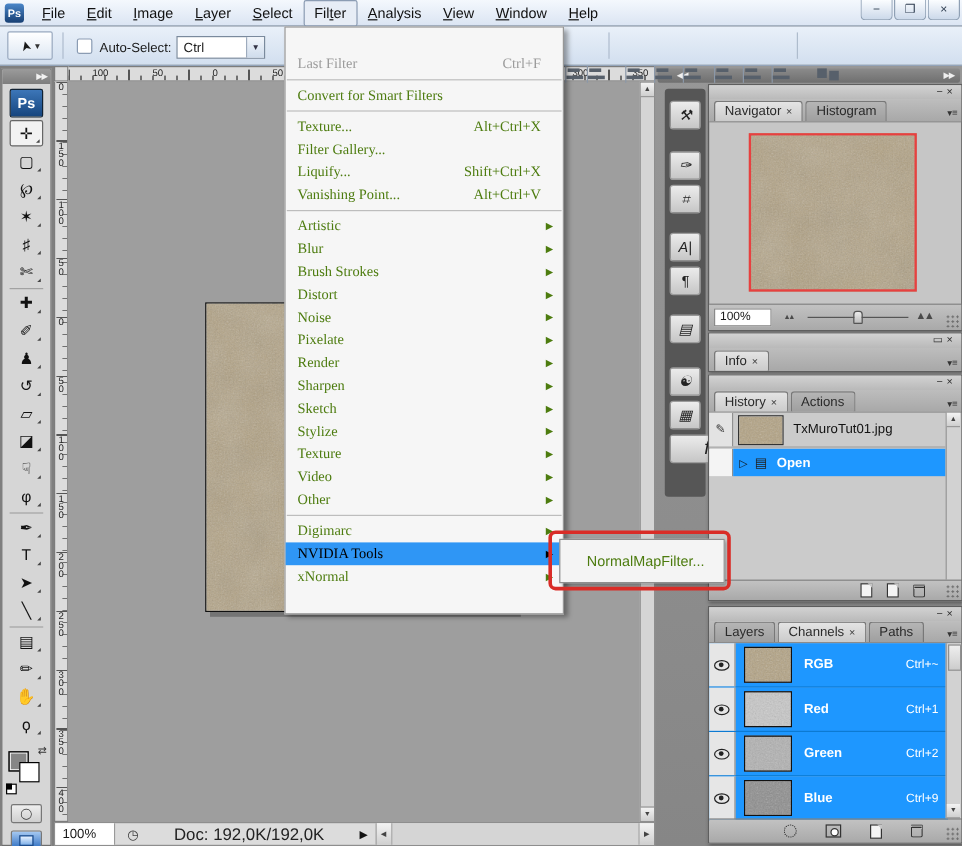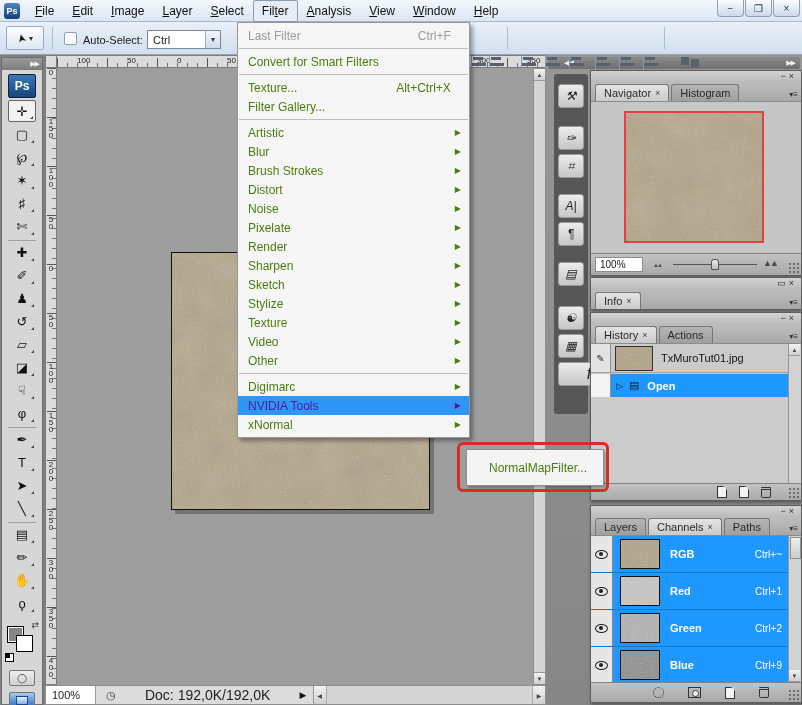--- a/index.html
+++ b/index.html
@@ -186,28 +186,28 @@
   .chthumb { width:40px; height:30px; border:1px solid #111; margin-left:7px; background:#888; }
   .chname { margin-left:10px; font-weight:bold; font-size:11px; color:#fff; }
   .chkey { position:absolute; right:8px; font-size:10px; color:#fff; }
   .cscroll { position:absolute; right:0; top:30px; width:13px; bottom:20px; background:#d2d2d2; border-left:1px solid #969696; }
   .cthumb { width:11px; height:22px; margin:1px auto; background:linear-gradient(#efefef,#cccccc); border:1px solid #909090; }
   .cscroll .down { position:absolute; bottom:0; left:0; }
   #channels-footer { height:20px; display:flex; align-items:center; gap:24px; padding-left:62px; }
 
   
   #filter-menu { position:absolute; left:237px; top:22px; width:233px; background:#f6f6f6;
-    border:1px solid #979797; box-shadow:3px 3px 4px rgba(0,0,0,.35); padding:3px 0; z-index:40; }
+    border:1px solid #979797; box-shadow:3px 3px 4px rgba(0,0,0,.35); padding:21px 0; z-index:40;font-family:Liberation Serif, serif; }
   .mitem { position:relative; height:19px; display:flex; align-items:center; padding:0 8px 0 10px; font-size:12px; color:#4d7c0f; }
   .milabel { flex:1; white-space:nowrap; }
   .mishort { margin-right:4px; white-space:nowrap; }
   .miarrow { visibility:hidden; font-size:8px; }
   .mitem.submenu .miarrow { visibility:visible; }
   .mitem.disabled { color:#9b9b9b; }
-  .mitem.highlighted { background:#2f96f5; color:#4c1d95; }
+  .mitem.highlighted { background:#2f96f5; color:#000000; }
   .msep { height:1px; background:#bdbdbd; margin:3px 1px; }
 
   
   #nvidia-submenu { position:absolute; left:466px; top:449px; width:138px; height:37px; background:#f4f4f4;
     border:1px solid #8e8e8e; box-shadow:2px 2px 3px rgba(0,0,0,.3); z-index:45; display:flex; flex-direction:column; justify-content:center; }
   #nvidia-submenu .mitem { height:19px; padding-left:22px; }
   #annotation-box { position:absolute; left:457px; top:442px; width:152px; height:50px;
     border:3px solid #d92c27; border-radius:6px; z-index:46; }
 </style>
 </head>
@@ -679,20 +679,30 @@
   <div class="mitem">
         <span class="milabel">Texture...</span>
         <span class="mishort">Alt+Ctrl+X</span>
         <span class="miarrow">▶</span>
       </div>
       <div class="mitem">
         <span class="milabel">Filter Gallery...</span>
         <span class="mishort"></span>
         <span class="miarrow">▶</span>
       </div>
+      <div class="mitem">
+        <span class="milabel">Liquify...</span>
+        <span class="mishort">Shift+Ctrl+X</span>
+        <span class="miarrow">▶</span>
+      </div>
+      <div class="mitem">
+        <span class="milabel">Vanishing Point...</span>
+        <span class="mishort">Alt+Ctrl+V</span>
+        <span class="miarrow">▶</span>
+      </div>
     </div>
   <div class="msep"></div>
   <div>
 
   <div class="mitem submenu">
         <span class="milabel">Artistic</span>
         <span class="mishort"></span>
         <span class="miarrow">▶</span>
       </div>
       <div class="mitem submenu">

